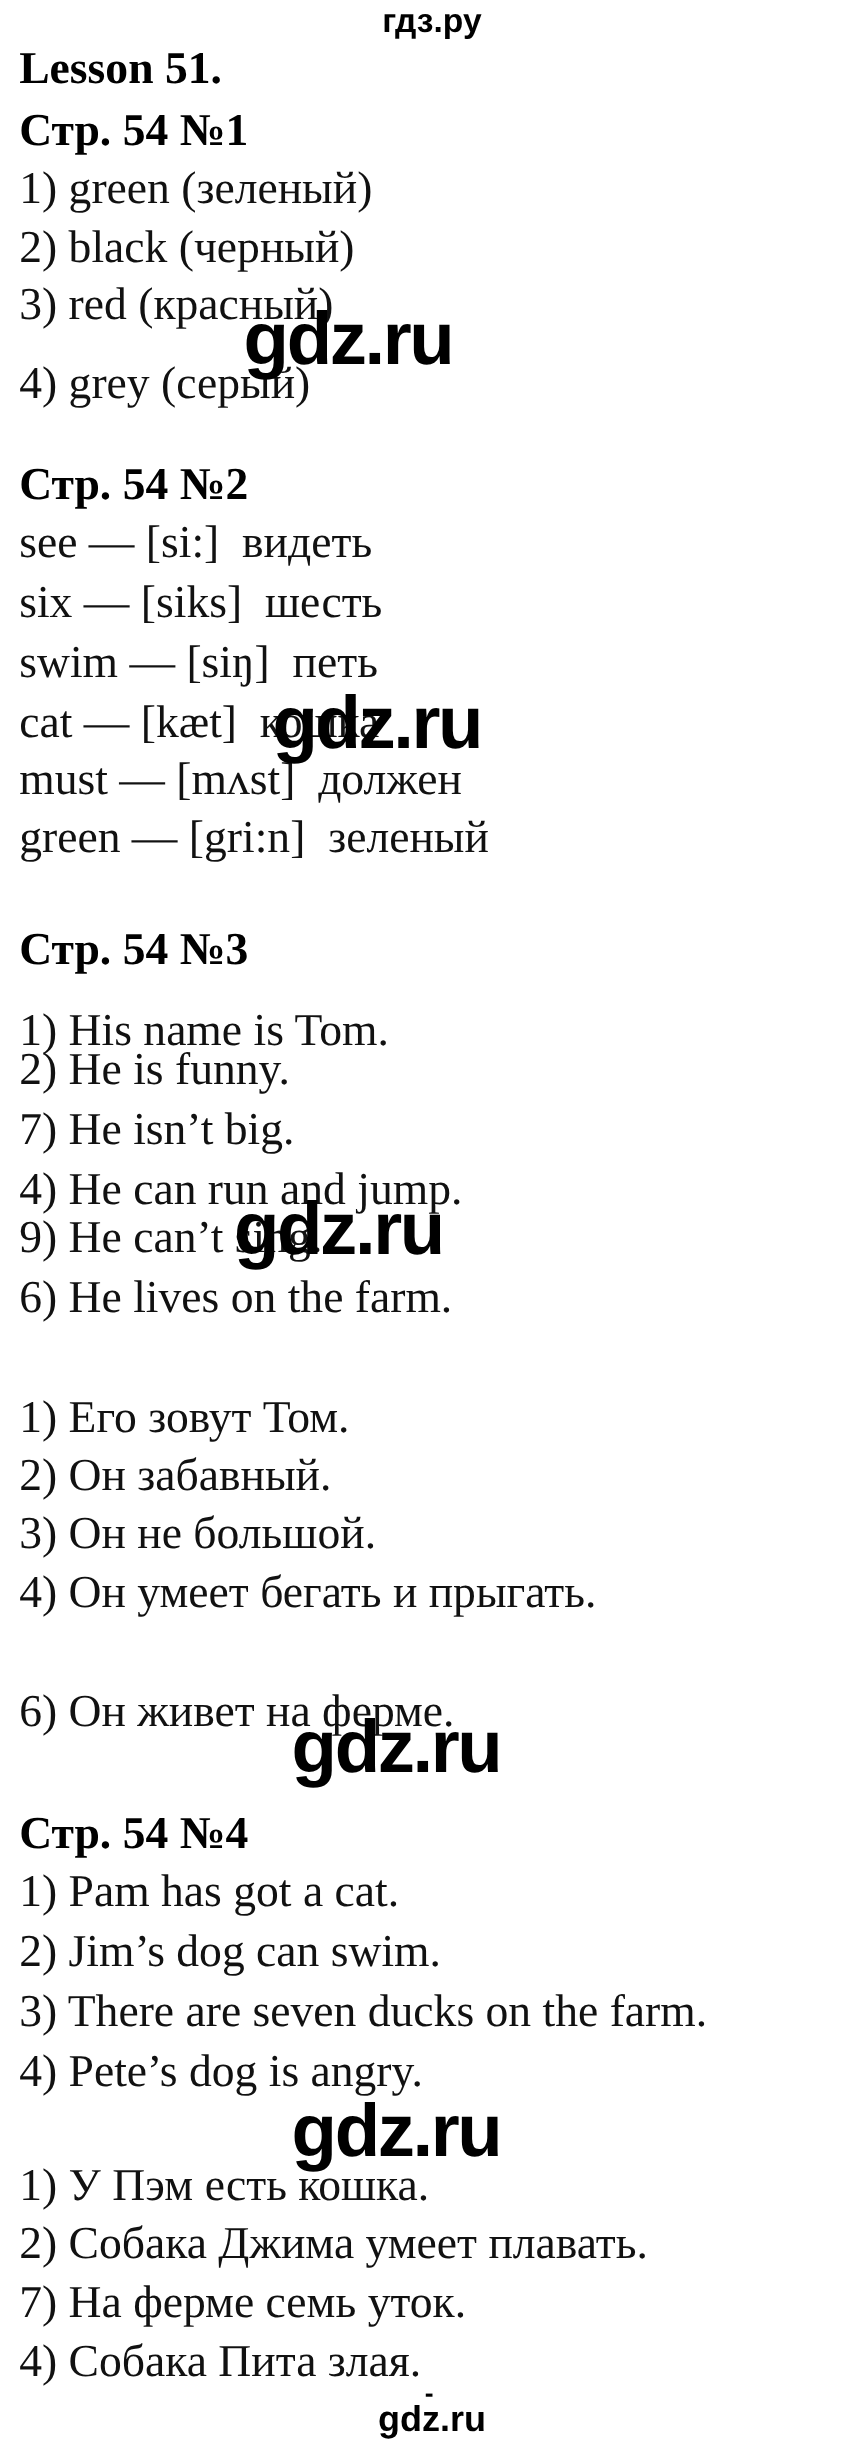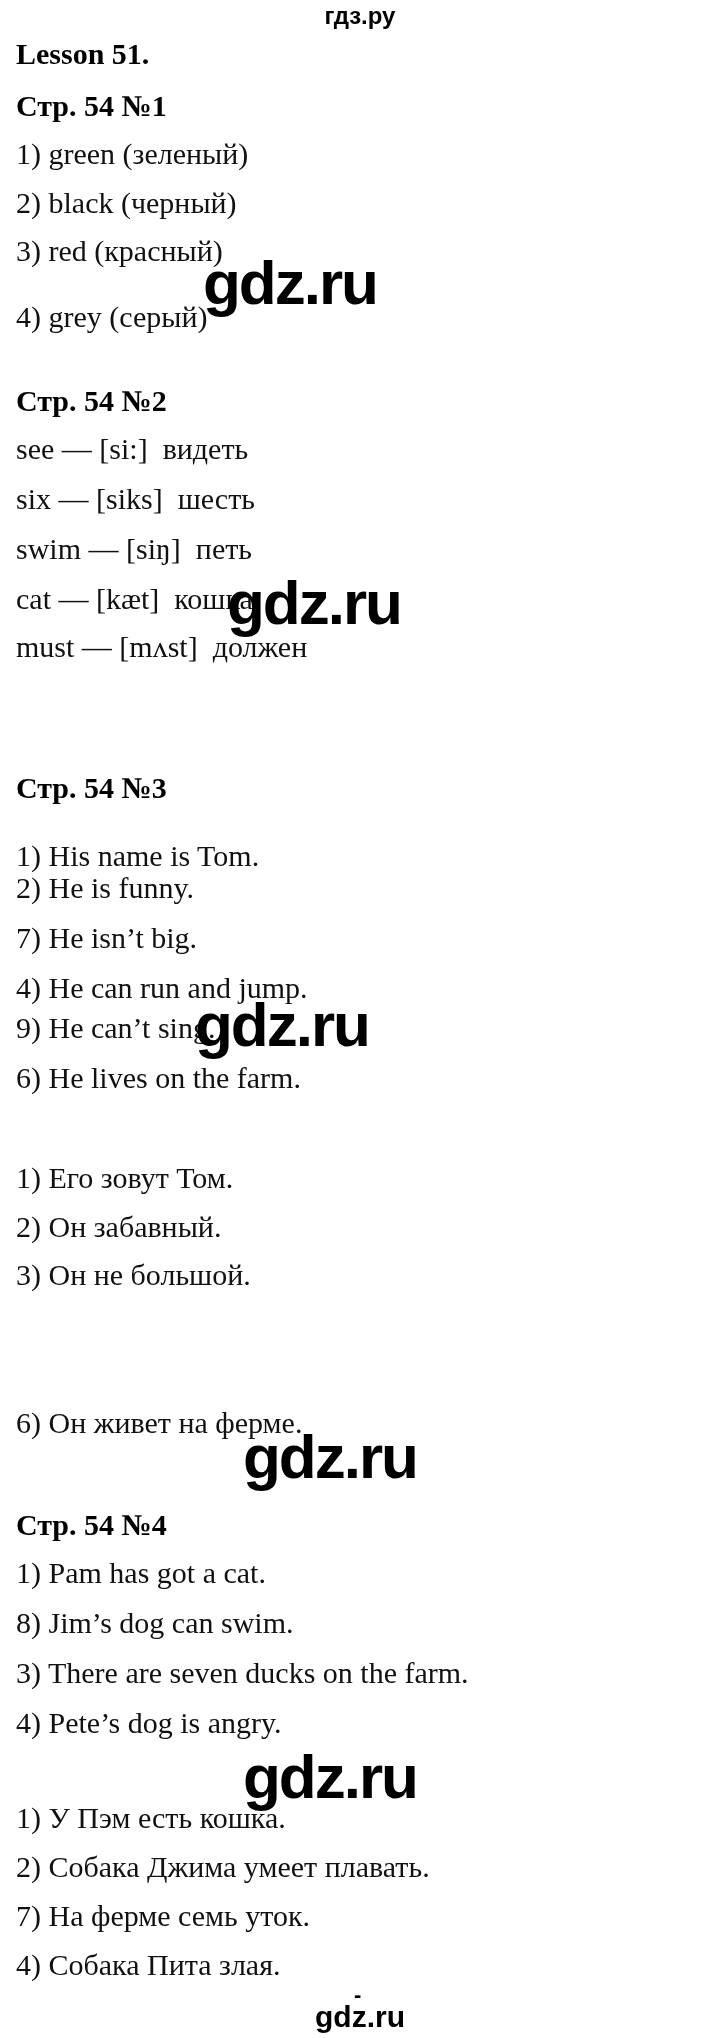--- a/index.html
+++ b/index.html
@@ -17,27 +17,27 @@
     color: #000;
   }
   .site-header {
     position: absolute;
     top: 2px;
     left: 0;
     width: 100%;
     text-align: center;
     font-family: "Liberation Sans", sans-serif;
     font-weight: bold;
-    font-size: 24px;
+    font-size: 28px;
     color: #000;
   }
   .line {
     position: absolute;
     left: 16px;
-    font-size: 30px;
+    font-size: 38px;
     line-height: 1.1;
     color: #111;
     white-space: pre;
   }
   .heading {
     font-weight: bold;
     color: #000;
   }
   .watermark {
     position: absolute;
@@ -87,40 +87,42 @@
   <div class="line" style="top:234px">3) red (красный)</div>
   <div class="line" style="top:300px">4) grey (серый)</div>
   <div class="watermark" style="left:203px; top:252px">gdz.ru</div>
 
   <div class="line heading" style="top:384px">Стр. 54 №2</div>
   <div class="line" style="top:432px">see — [si:]  видеть</div>
   <div class="line" style="top:482px">six — [siks]  шесть</div>
   <div class="line" style="top:532px">swim — [siŋ]  петь</div>
   <div class="line" style="top:582px">cat — [kæt]  кошка</div>
   <div class="line" style="top:630px">must — [mʌst]  должен</div>
+  <div class="line" style="top:678px">green — [gri:n]  зеленый</div>
   <div class="watermark" style="left:227px; top:572px">gdz.ru</div>
 
   <div class="line heading" style="top:771px">Стр. 54 №3</div>
   <div class="line" style="top:839px">1) His name is Tom.</div>
   <div class="line" style="top:871px">2) He is funny.</div>
   <div class="line" style="top:921px">7) He isn’t big.</div>
   <div class="line" style="top:971px">4) He can run and jump.</div>
   <div class="line" style="top:1011px">9) He can’t sing.</div>
   <div class="line" style="top:1061px">6) He lives on the farm.</div>
   <div class="watermark" style="left:195px; top:994px">gdz.ru</div>
 
   <div class="line" style="top:1161px">1) Его зовут Том.</div>
   <div class="line" style="top:1210px">2) Он забавный.</div>
   <div class="line" style="top:1258px">3) Он не большой.</div>
+  <div class="line" style="top:1307px">4) Он умеет бегать и прыгать.</div>
   <div class="line" style="top:1406px">6) Он живет на ферме.</div>
   <div class="watermark" style="left:243px; top:1426px">gdz.ru</div>
 
   <div class="line heading" style="top:1508px">Стр. 54 №4</div>
   <div class="line" style="top:1556px">1) Pam has got a cat.</div>
-  <div class="line" style="top:1606px">8) Jim’s dog can swim.</div>
+  <div class="line" style="top:1606px">2) Jim’s dog can swim.</div>
   <div class="line" style="top:1656px">3) There are seven ducks on the farm.</div>
   <div class="line" style="top:1706px">4) Pete’s dog is angry.</div>
   <div class="watermark" style="left:243px; top:1746px">gdz.ru</div>
 
   <div class="line" style="top:1801px">1) У Пэм есть кошка.</div>
   <div class="line" style="top:1850px">2) Собака Джима умеет плавать.</div>
   <div class="line" style="top:1899px">7) На ферме семь уток.</div>
   <div class="line" style="top:1948px">4) Собака Пита злая.</div>
 
   <div class="footer-dash">-</div>

